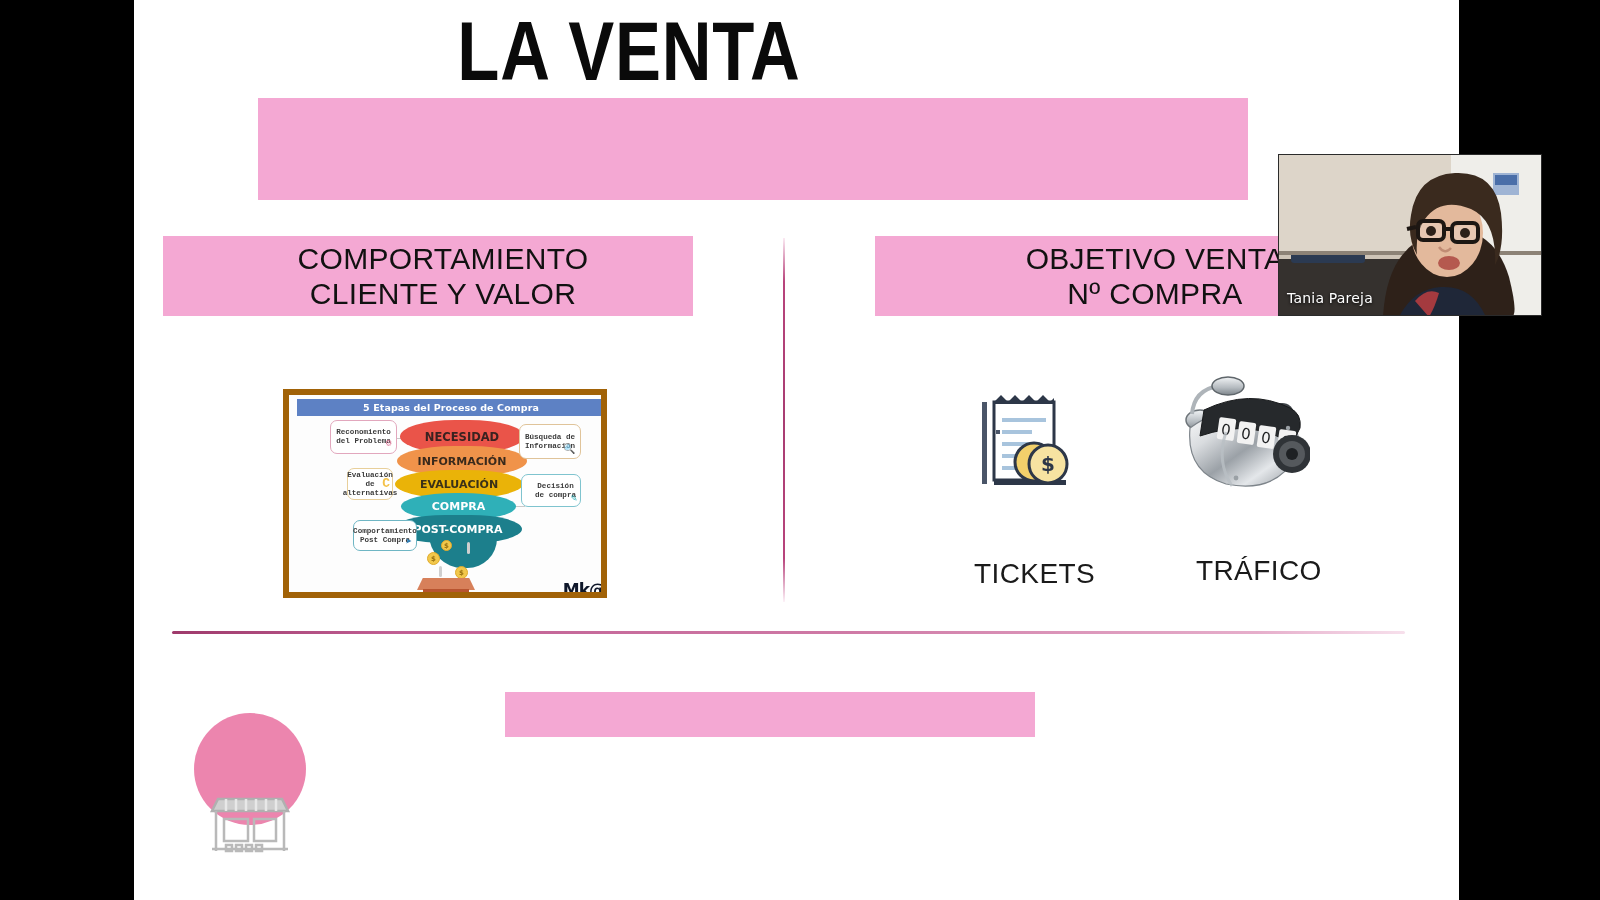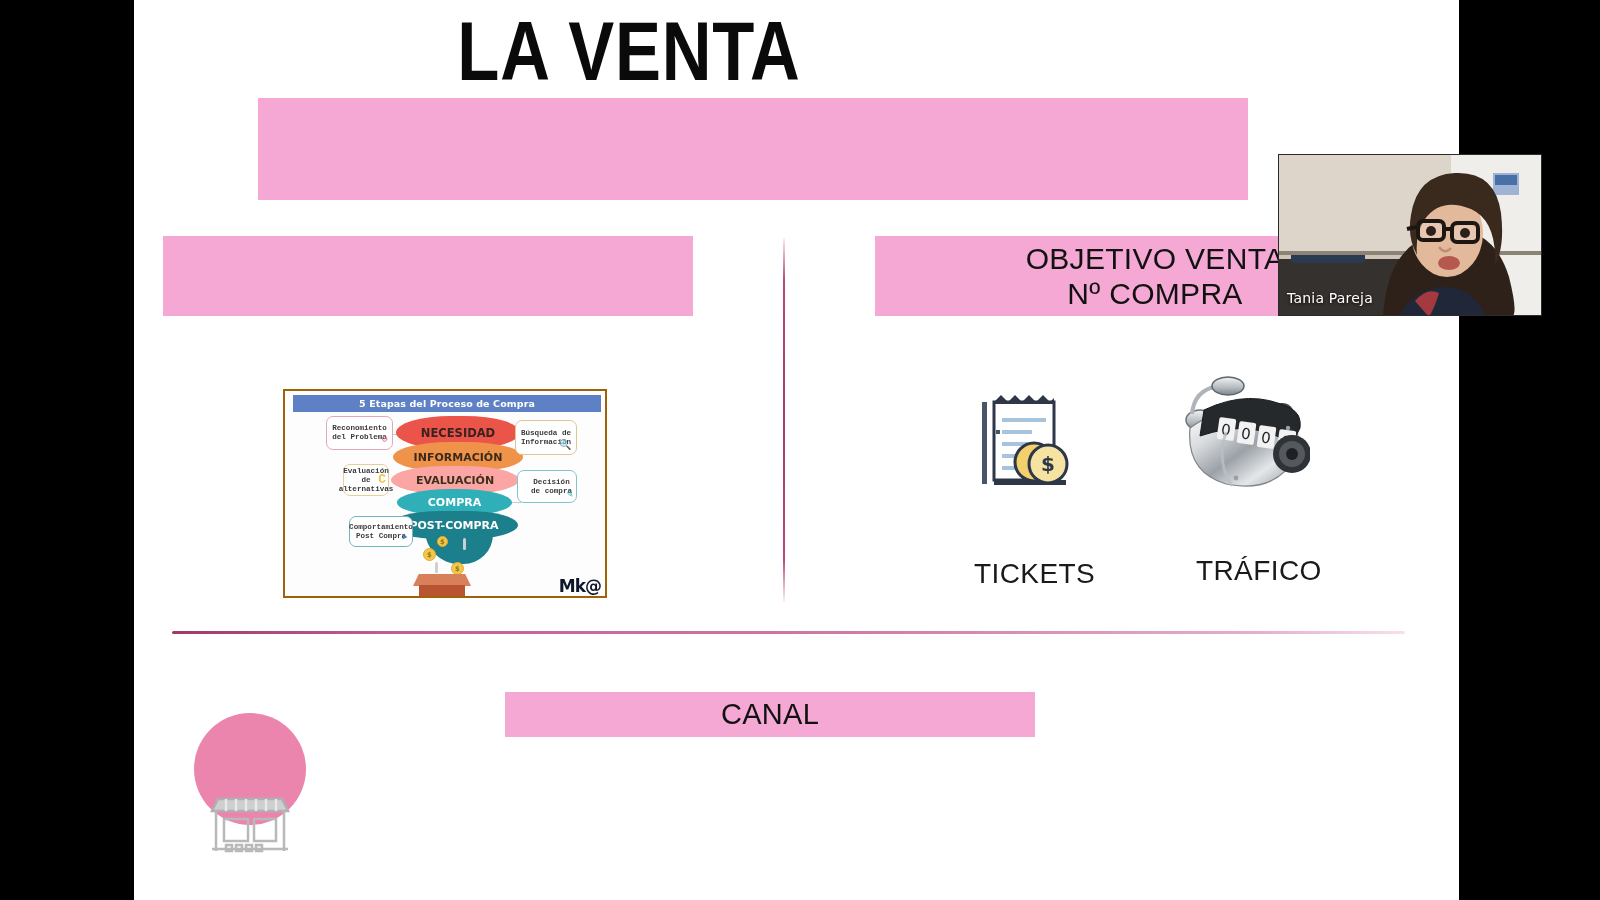--- a/index.html
+++ b/index.html
@@ -73,41 +73,41 @@
   }
   .h-divider {
     position: absolute; left: 38px; top: 631px; width: 1233px; height: 3px;
     background: linear-gradient(90deg,#9e3a6b 0%, #c05f93 18%, #cf7aa6 55%, #e6aecb 88%, #f7e0ec 100%);
     border-radius: 2px;
   }
 
   
   .diagram {
     position: absolute; left: 149px; top: 389px; width: 324px; height: 209px;
-    background: #fdfdfd; border: 2px solid #a16207; overflow: hidden;
+    background: #fdfdfd; border: 6px solid #a16207; overflow: hidden;
   }
   .diag-head {
     position: absolute; left: 8px; top: 4px; width: 308px; height: 17px;
     background: #5d81c4; color: #fff;
     font-size: 9.5px; font-weight: 700; letter-spacing: .1px;
     display: flex; align-items: center; justify-content: center;
     font-family: "DejaVu Sans", sans-serif;
   }
   .diag-body { position: absolute; left: 0; top: 21px; width: 324px; height: 188px; }
 
   .fstage {
     position: absolute; display: flex; align-items: center; justify-content: center;
     font-weight: 700; font-family: "DejaVu Sans", sans-serif;
     color: #2a2a2a; text-align: center;
   }
   .fs0 { left: 111px; top: 4px;  width: 124px; height: 33px; background:#ea5449;
          border-radius: 60px/18px; font-size: 11.5px; color:#3a2220; }
   .fs1 { left: 108px; top: 30px; width: 130px; height: 30px; background:#f0934a;
          border-radius: 60px/16px; font-size: 11px; color:#3a2a1c; }
-  .fs2 { left: 106px; top: 54px; width: 128px; height: 28px; background:#fca5a5;
+  .fs2 { left: 106px; top: 54px; width: 128px; height: 28px; background:#eab308;
          border-radius: 60px/15px; font-size: 11px; color:#3a3118; }
   .fs3 { left: 112px; top: 77px; width: 115px; height: 27px; background:#2fb0b8;
          border-radius: 60px/15px; font-size: 11px; color:#fff; }
   .fs4 { left: 105px; top: 99px; width: 128px; height: 28px; background:#1c7f8c;
          border-radius: 55px/15px; font-size: 11px; color:#fff; }
   .ftail {
     position:absolute; left:140px; top:118px; width:68px; height:34px;
     background:#1c7f8c; border-radius: 0 0 40px 46px;
   }
 
@@ -197,20 +197,24 @@
 
 <div id="root">
 
 
   <div class="slide">
 
     <div class="banner title-banner"></div>
     <div class="title-text">LA VENTA</div>
 
     <div class="banner hdr-left-banner"></div>
+    <div class="hdr-text left">
+      <span>COMPORTAMIENTO</span>
+      <span>CLIENTE Y VALOR</span>
+    </div>
 
     <div class="banner hdr-right-banner"></div>
     <div class="hdr-text right">
       <span>OBJETIVO VENTA</span>
       <span>Nº COMPRA</span>
     </div>
 
     <div class="v-divider"></div>
     <div class="h-divider"></div>
 
@@ -321,21 +325,20 @@
         <circle cx="122" cy="84" r="13" fill="#55595d"></circle>
         <circle cx="122" cy="84" r="6" fill="#1e2124"></circle>
         <path d="M56 62 q-10 30 6 54" stroke="#b9bfc4" stroke-width="3" fill="none" opacity=".8"></path>
         <circle cx="66" cy="108" r="2.4" fill="#9aa0a5"></circle>
         <circle cx="118" cy="58" r="2.2" fill="#9aa0a5"></circle>
       </svg>
     </div>
     <div class="metric-label lbl-trafico">TRÁFICO</div>
 
     <div class="banner canal-banner"></div>
-    <div class="canal-text">CANAL</div>
 
     <div class="circle-pink"></div>
     <div class="shop-icon">
       <svg viewBox="0 0 84 72" width="84" height="72">
         <g stroke="#b9b9b9" stroke-width="2.5" fill="none">
           <path d="M10 16 h64 l6 12 h-76 z" fill="#cfcfcf" stroke="#b0b0b0"></path>
           <path d="M18 16 v12 M28 16 v12 M38 16 v12 M48 16 v12 M58 16 v12 M68 16 v12" stroke="#e8e8e8"></path>
           <path d="M8 28 v40 M76 28 v40"></path>
           <rect x="16" y="36" width="24" height="22"></rect>
           <rect x="46" y="36" width="22" height="22"></rect>

